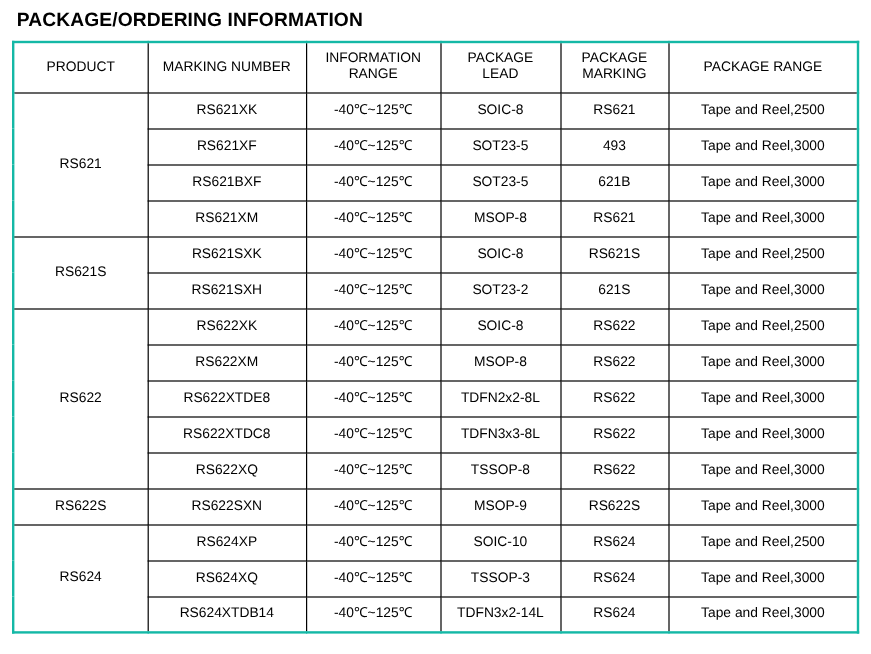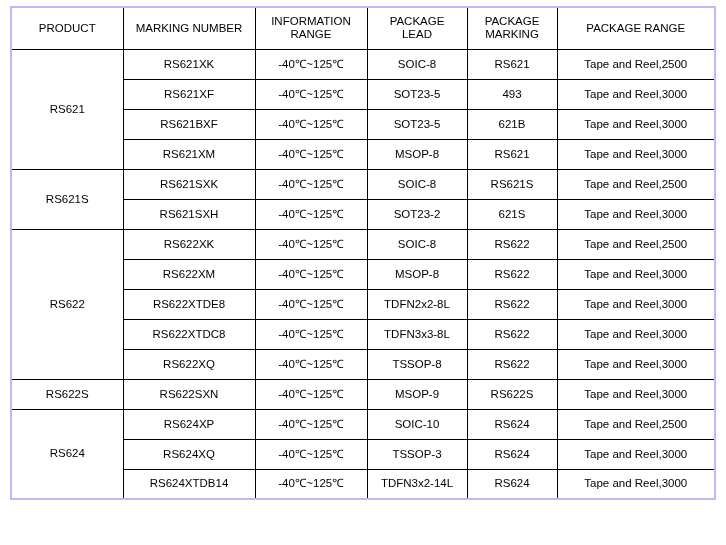--- a/index.html
+++ b/index.html
@@ -28,21 +28,21 @@
     margin: 2px 0 6px 4px;
     line-height: 20px;
   }
   .table-wrap {
     width: 706px;
   }
   table.pkg {
     border-collapse: collapse;
     width: 706px;
     table-layout: fixed;
-    border: 2px solid #c4b5fd;
+    border: 2px solid #14b8a6;
   }
   table.pkg th, table.pkg td {
     border: 1px solid #000000;
     text-align: center;
     vertical-align: middle;
     font-size: 11.5px;
     line-height: 13px;
     padding: 2px 2px;
     height: 30px;
     box-sizing: border-box;
@@ -64,20 +64,21 @@
   col.c-order   { width: 132px; }
   col.c-temp    { width: 112px; }
   col.c-lead    { width: 100px; }
   col.c-mark    { width: 90px; }
   col.c-option  { width: 158px; }
 </style>
 </head>
 <body>
 
 <div class="page">
+  <div class="doc-title">PACKAGE/ORDERING INFORMATION</div>
 
   <div class="table-wrap">
     <table class="pkg">
       <colgroup>
         <col class="c-product">
         <col class="c-order">
         <col class="c-temp">
         <col class="c-lead">
         <col class="c-mark">
         <col class="c-option">

